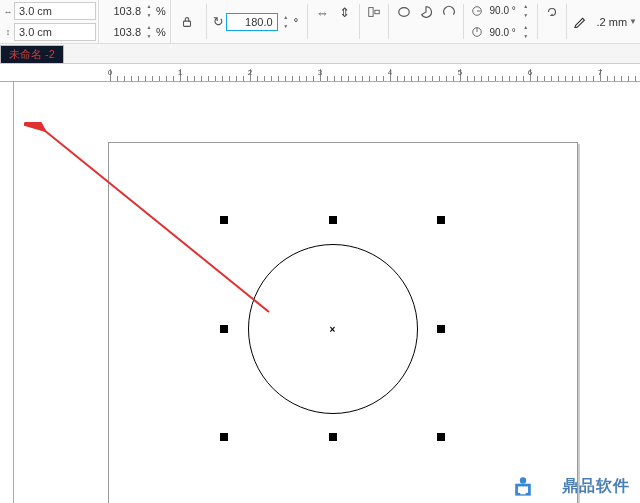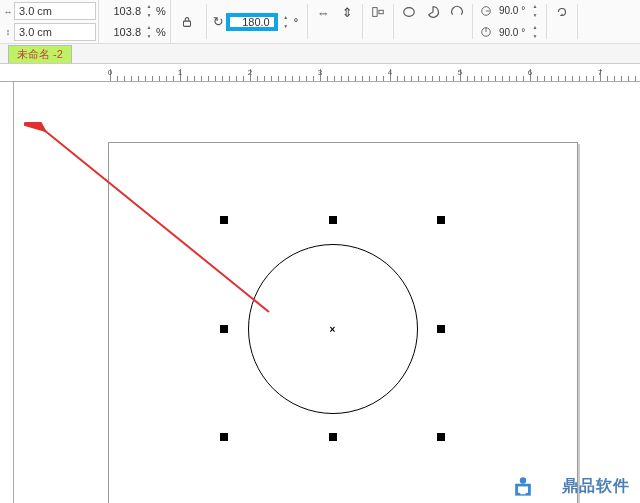--- a/index.html
+++ b/index.html
@@ -12,31 +12,31 @@
   .dim-input { width: 82px; height: 18px; border: 1px solid #ccc; padding: 8px 4px; font-size: 11px; color: #333; }
   .pct-input { width: 38px; height: 18px; border: none; background: transparent; text-align: right; padding: 0 2px; font-size: 11px; color: #333; margin-left: 4px; }
   .pct-label { font-size: 11px; color: #333; padding: 0 2px; }
   .spinner { display: flex; flex-direction: column; width: 10px; height: 18px; margin-left: 1px; }
   .spinner span { font-size: 5px; line-height: 9px; color: #666; cursor: pointer; text-align: center; }
   .sep { width: 1px; background: #ddd; margin: 4px 3px; }
   
   .tool-btn { width: 24px; height: 24px; display: flex; align-items: center; justify-content: center; cursor: pointer; color: #444; font-size: 13px; }
   .tool-btn svg { width: 14px; height: 14px; }
   
-  .rotate-input { width: 52px; height: 18px; border: 4px solid #0ea5e9; padding: 0 4px; font-size: 11px; text-align: right; color: #333; }
+  .rotate-input { width: 52px; height: 18px; border: 1px solid #0ea5e9; padding: 0 4px; font-size: 11px; text-align: right; color: #333; }
   
   .angle-block { display: flex; flex-direction: column; padding: 0 3px; }
   .angle-row { display: flex; align-items: center; height: 22px; font-size: 10px; color: #333; }
   .angle-ico { width: 14px; height: 14px; display: flex; align-items: center; justify-content: center; }
   .angle-val { width: 36px; text-align: center; padding-left: 2px; }
   
   .outline-input { width: 40px; height: 18px; border: none; background: transparent; font-size: 11px; text-align: right; color: #333; }
   
   .tab-strip { height: 20px; background: #f5f5f5; border-bottom: 1px solid #ccc; display: flex; align-items: flex-end; padding-left: 0; }
-  .tab { height: 18px; padding: 4px 8px; background: #bef264; border: 1px solid #bbb; border-bottom: none; font-size: 11px; color: #c04040; display: flex; align-items: center; margin-left: 8px; }
+  .tab { height: 18px; padding: 4px 8px; background: #0f172a; border: 1px solid #bbb; border-bottom: none; font-size: 11px; color: #c04040; display: flex; align-items: center; }
   
   .ruler-h { height: 18px; background: #fff; border-bottom: 1px solid #aaa; position: relative; font-size: 8px; color: #555; }
   .ruler-h .tick { position: absolute; bottom: 0; width: 1px; background: #888; }
   .ruler-h .tick.major { height: 12px; }
   .ruler-h .tick.minor { height: 5px; }
   .ruler-h .num { position: absolute; bottom: 4px; transform: translateX(-50%); }
   
   .workspace { position: relative; height: 421px; background: #fff; overflow: hidden; }
   .ruler-v { position: absolute; left: 0; top: 0; bottom: 0; width: 14px; background: #fff; border-right: 1px solid #aaa; }
   
@@ -167,20 +167,29 @@
     </div>
   </div>
   <div class="sep"></div>
   <div class="tool-btn">
     <svg viewBox="0 0 16 16" fill="none" stroke="#555" stroke-width="1.3">
         <path d="M4 8 A4 4 0 1 1 8 12"></path>
         <path d="M6 12 L8 12 L8 10"></path>
       </svg>
   </div>
   <div class="sep"></div>
+  <div style="display:flex;align-items:center;padding:0 3px;">
+    <span>
+      <svg viewBox="0 0 16 16" width="14" height="14" fill="none" stroke="#333" stroke-width="1.3">
+          <path d="M3 13 L11 5 L13 7 L5 15 L2 16 Z"></path>
+        </svg>
+    </span>
+    <input class="outline-input" value=".2 mm" style="">
+    <span style="font-size:8px;color:#666;padding-left:2px;">▼</span>
+  </div>
 </div>
 
 <div class="tab-strip">
   <div class="tab">未命名 -2</div>
 </div>
 
 <div class="ruler-h" id="rulerH">
     <div class="tick major" style="left: 110px;"></div>
     <div class="num" style="left: 110px;">0</div>
     <div class="tick minor" style="left: 117px;"></div>

